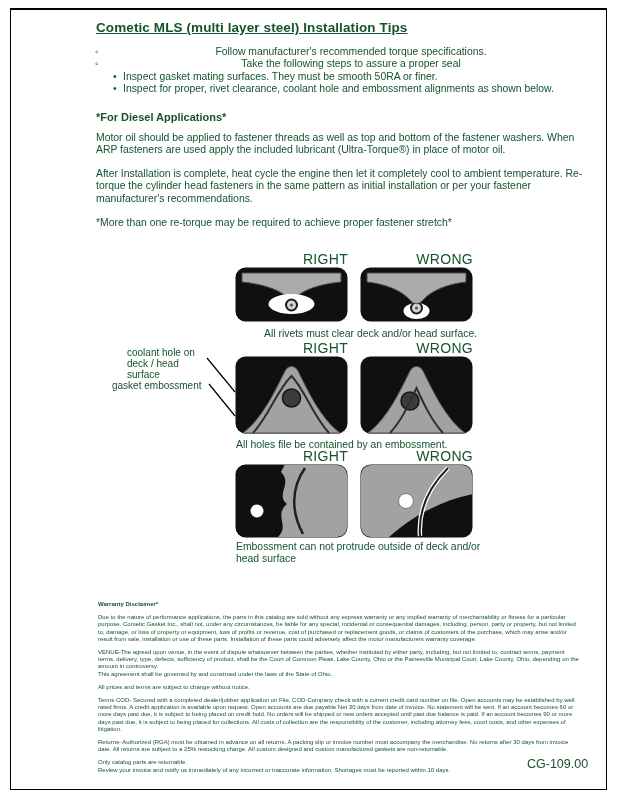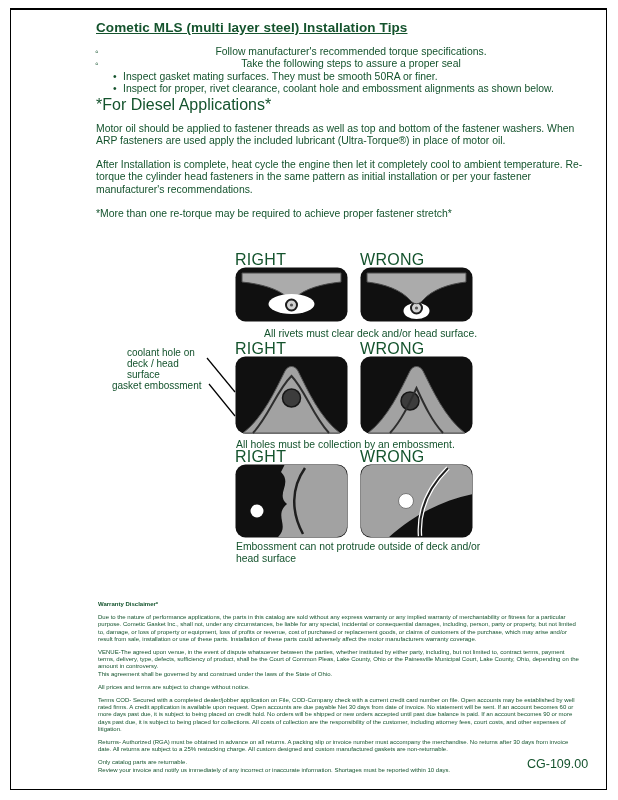--- a/index.html
+++ b/index.html
@@ -18,27 +18,27 @@
   .title {
     font-size:13.5px; font-weight:bold; text-decoration:underline;
     margin-bottom:11px; letter-spacing:.1px;
   }
   .tips { list-style:none;text-align:center; }
   .tips li { font-size:10.4px; line-height:12.4px; position:relative; padding-left:10px; }
   .tips li::before { content:"◦"; position:absolute; left:-1px; top:0; }
   .subtips { list-style:none; margin-left:17px; }
   .subtips li { font-size:10.4px; line-height:12.4px; position:relative; padding-left:10px; white-space:nowrap; }
   .subtips li::before { content:"•"; position:absolute; left:0; top:0; }
-  .diesel-heading { font-size:16px; font-weight:normal; margin-top:0; margin-bottom:9px; }
+  .diesel-heading { font-size:11px; font-weight:bold; margin-top:15px; margin-bottom:9px; }
   .para { font-size:10.4px; line-height:12.6px; margin-bottom:11px; width:492px; }
   .note { font-size:10.4px; margin-top:4px; }
 
   
   .diagram-section { position:absolute; left:0; top:251px; width:618px; height:315px; }
-  .dg-header { position:absolute; width:113px; text-align:left; font-size:16px; letter-spacing:.3px; }
+  .dg-header { position:absolute; width:113px; text-align:right; font-size:14px; letter-spacing:.3px; }
   .panel { position:absolute; width:113px; }
   .caption { position:absolute; font-size:10.4px; line-height:12px; }
   .dg-label { position:absolute; font-size:10px; line-height:11px; }
   .arrows { position:absolute; left:206px; top:99px; }
 
   
   .warranty { position:absolute; left:98px; top:601px; width:484px; font-size:6px; line-height:7.2px; }
   .warranty p { margin-bottom:6px; }
   .warranty .w-head { font-weight:bold; }
   .warranty .tight { margin-bottom:0; }
@@ -108,21 +108,21 @@
       <circle cx="56.5" cy="42" r="9" fill="#3c3c3c" stroke="#161616" stroke-width="1.5"></circle>
     </svg>
 
     <svg class="panel" style="left:360px;top:105px;" width="113" height="78" viewBox="0 0 113 78">
       <rect x="0.5" y="0.5" width="112" height="77" rx="10" fill="#101010"></rect>
       <path d="M8 77 C28 62 41 33 50 15 C53 9 60 9 63 15 C72 33 85 62 105 77 Z" fill="#a2a2a2" stroke="#555" stroke-width="1"></path>
       <circle cx="50" cy="45" r="9" fill="#3c3c3c" stroke="#161616" stroke-width="1.5"></circle>
       <path d="M30 77 C42 64 50 46 56.5 32 C63 46 71 64 83 77" fill="none" stroke="#2e2e2e" stroke-width="2"></path>
     </svg>
 
-    <div class="caption" style="left:236px;top:188px;">All holes must be collection by an embossment.</div>
+    <div class="caption" style="left:236px;top:188px;">All holes file be contained by an embossment.</div>
 
     <div class="dg-header" style="left:235px;top:197px;">RIGHT</div>
     <div class="dg-header" style="left:360px;top:197px;">WRONG</div>
 
     <svg class="panel" style="left:235px;top:213px;" width="113" height="74" viewBox="0 0 113 74">
       <defs>
           <clipPath id="r3r">
             <rect x="1" y="1" width="111" height="72" rx="10"></rect>
           </clipPath>
         </defs>

